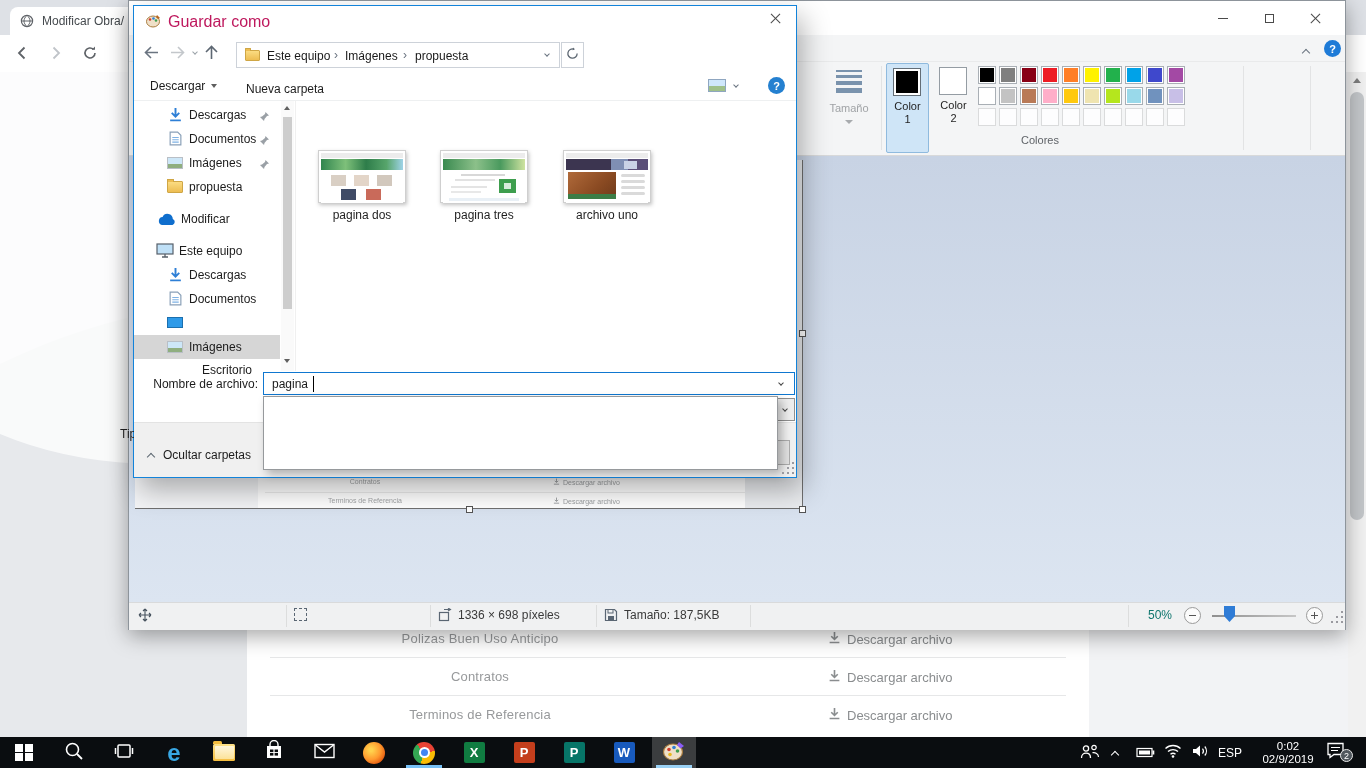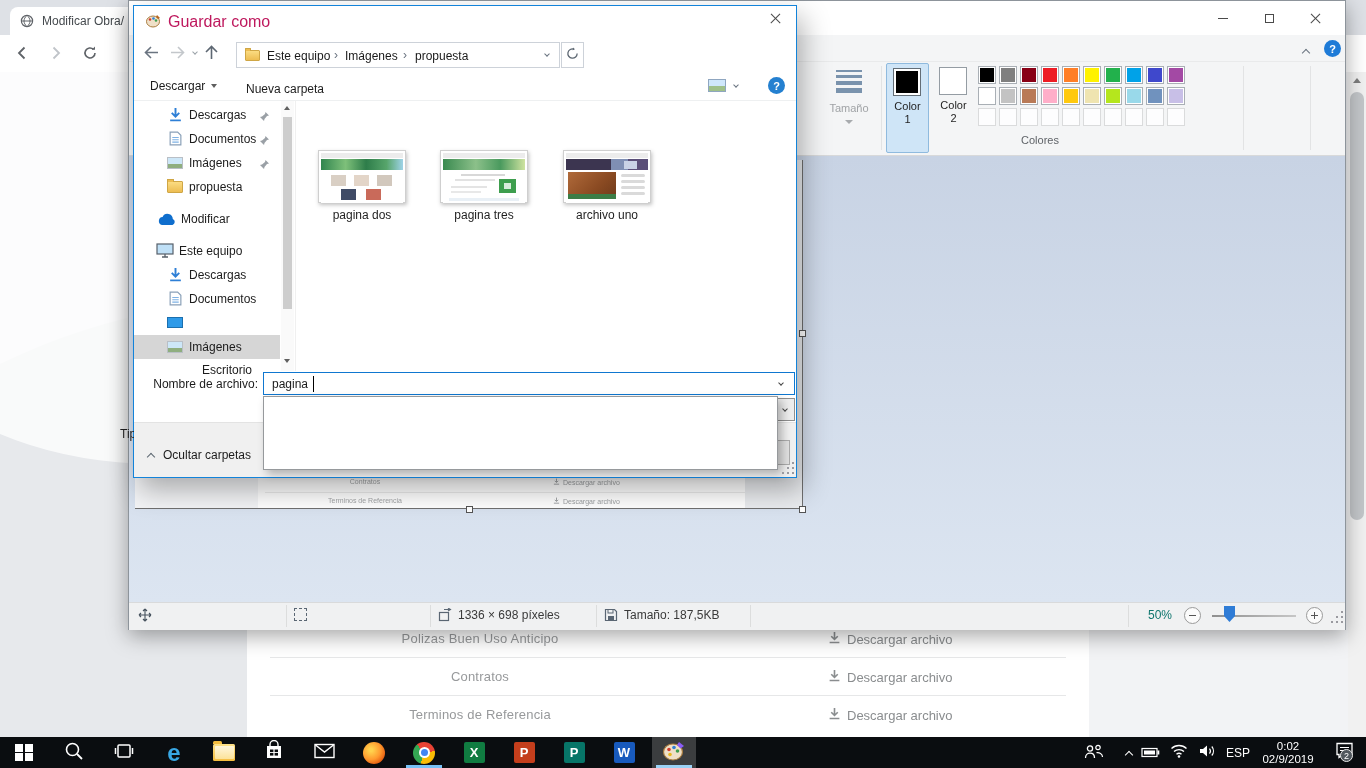--- a/index.html
+++ b/index.html
@@ -23,21 +23,21 @@
   .sep-v{width:1px;background:#e2e3e4;}
   
   .ditem{font-size:12px;color:#1c1c1c;}
   .link{display:flex;align-items:center;gap:6px;color:#8a8d8f;font-size:13px;}
   .mlink{display:flex;align-items:center;gap:3px;color:#9da0a2;font-size:7px;}
   .rowlabel{font-size:13px;color:#97999b;text-align:center;letter-spacing:.2px;}
   .handle{width:7px;height:7px;background:#fff;border:1px solid #545454;}
   .dot{width:2px;height:2px;background:#9a9aa0;position:absolute;}
   .tbtile{position:absolute;top:737px;width:44px;height:31px;display:flex;align-items:center;justify-content:center;}
   .office{width:21px;height:21px;border-radius:2px;color:#fff;font-weight:bold;font-size:13px;display:flex;align-items:center;justify-content:center;}
-  .trayicon{position:absolute;display:flex;align-items:center;justify-content:flex-end;}
+  .trayicon{position:absolute;display:flex;align-items:center;justify-content:flex-start;}
   .statussep{position:absolute;top:605px;width:1px;height:22px;background:#dcdddd;}
   .sticon{position:absolute;top:608px;}
   .thumb{position:absolute;width:88px;height:53px;background:#fff;border:1px solid #cfcfcf;box-shadow:1px 2px 4px rgba(0,0,0,.25);padding:2px;}
   .thumb .bar{height:5px;background:#ececec;margin-bottom:1px;}
   .thumb .inner{position:relative;width:82px;height:44px;overflow:hidden;background:#fff;}
   .flabel{position:absolute;width:100px;text-align:center;font-size:12px;color:#1f1f1f;}
   .crumb{font-size:12px;color:#1a1a1a;}
 </style>
 </head>
 <body>

